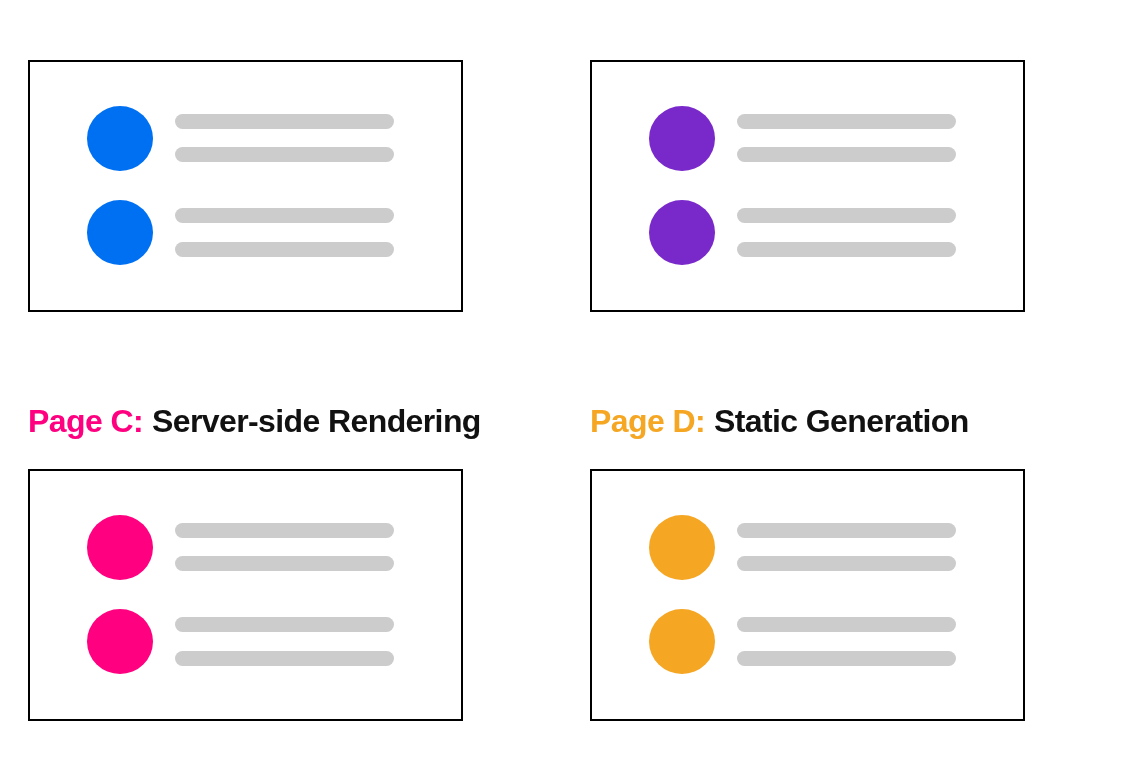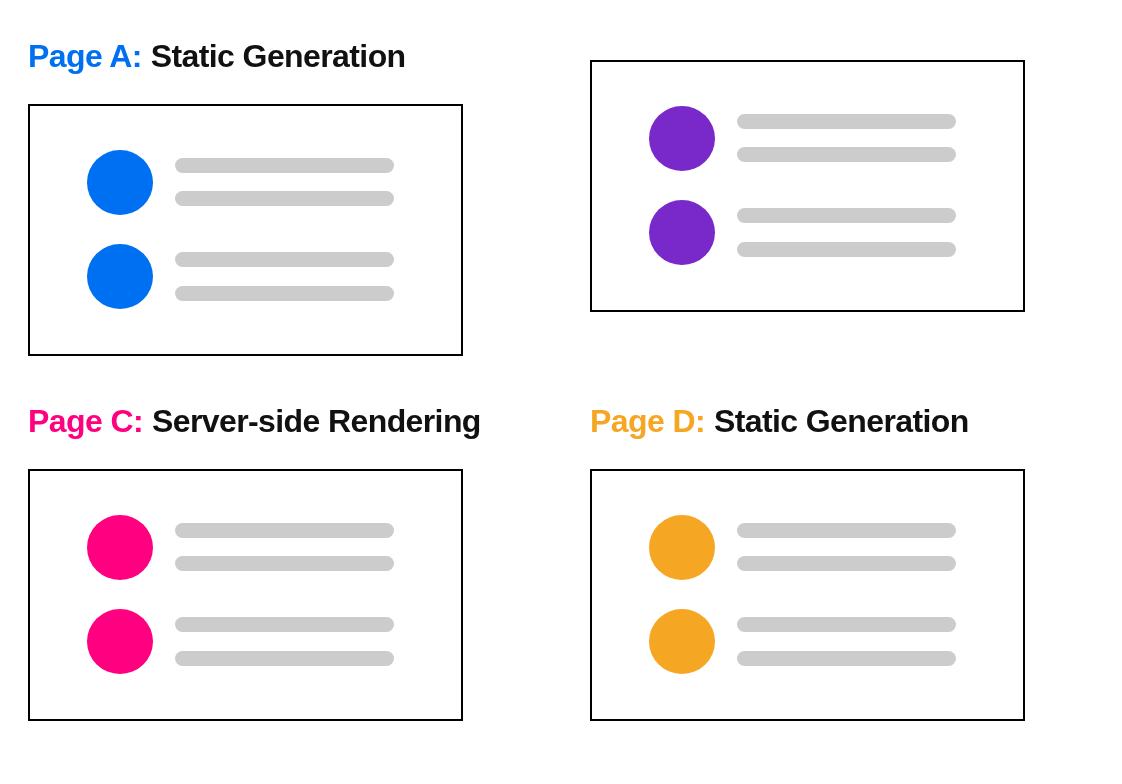--- a/index.html
+++ b/index.html
@@ -71,21 +71,20 @@
   .line.l2 { top: 85px; }
   .line.l3 { top: 146px; }
   .line.l4 { top: 180px; }
 </style>
 </head>
 <body>
 
 <div class="canvas">
 
   <section class="panel" id="panel-a" style="--accent: #0070F3;">
-    <h2 class="panel-title"><span class="prefix">Page A:</span><span class="mode">Static Generation</span></h2>
     <div class="browser-box">
       <span class="dot d1"></span>
       <span class="line l1"></span>
       <span class="line l2"></span>
       <span class="dot d2"></span>
       <span class="line l3"></span>
       <span class="line l4"></span>
     </div>
   </section>
 

